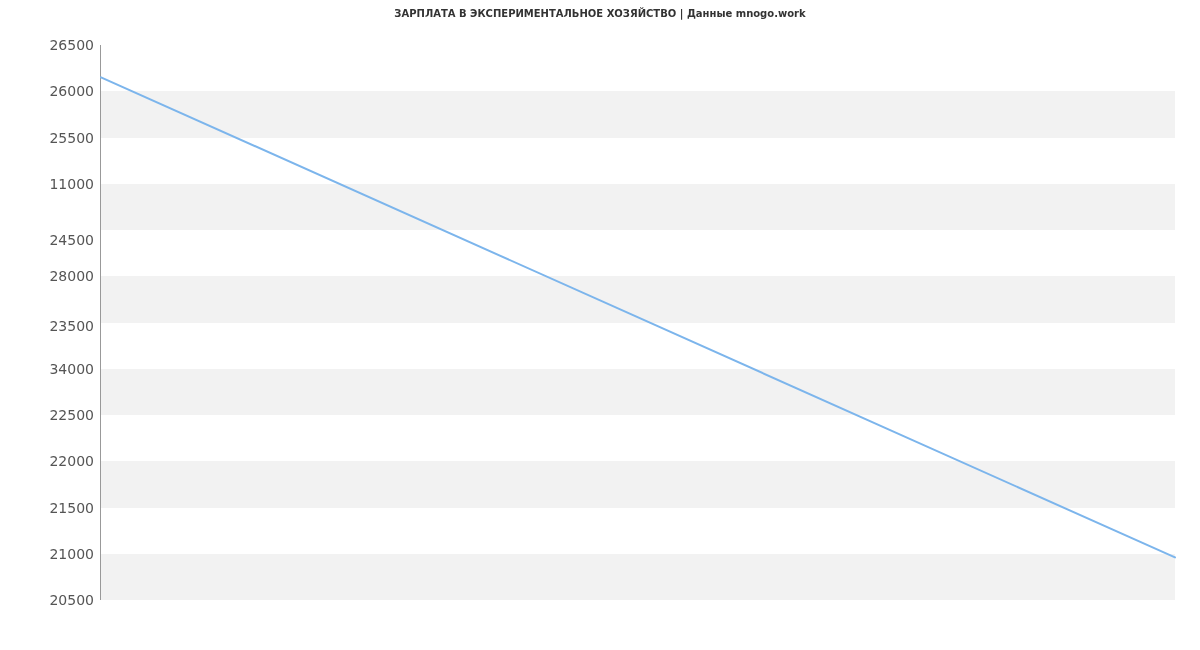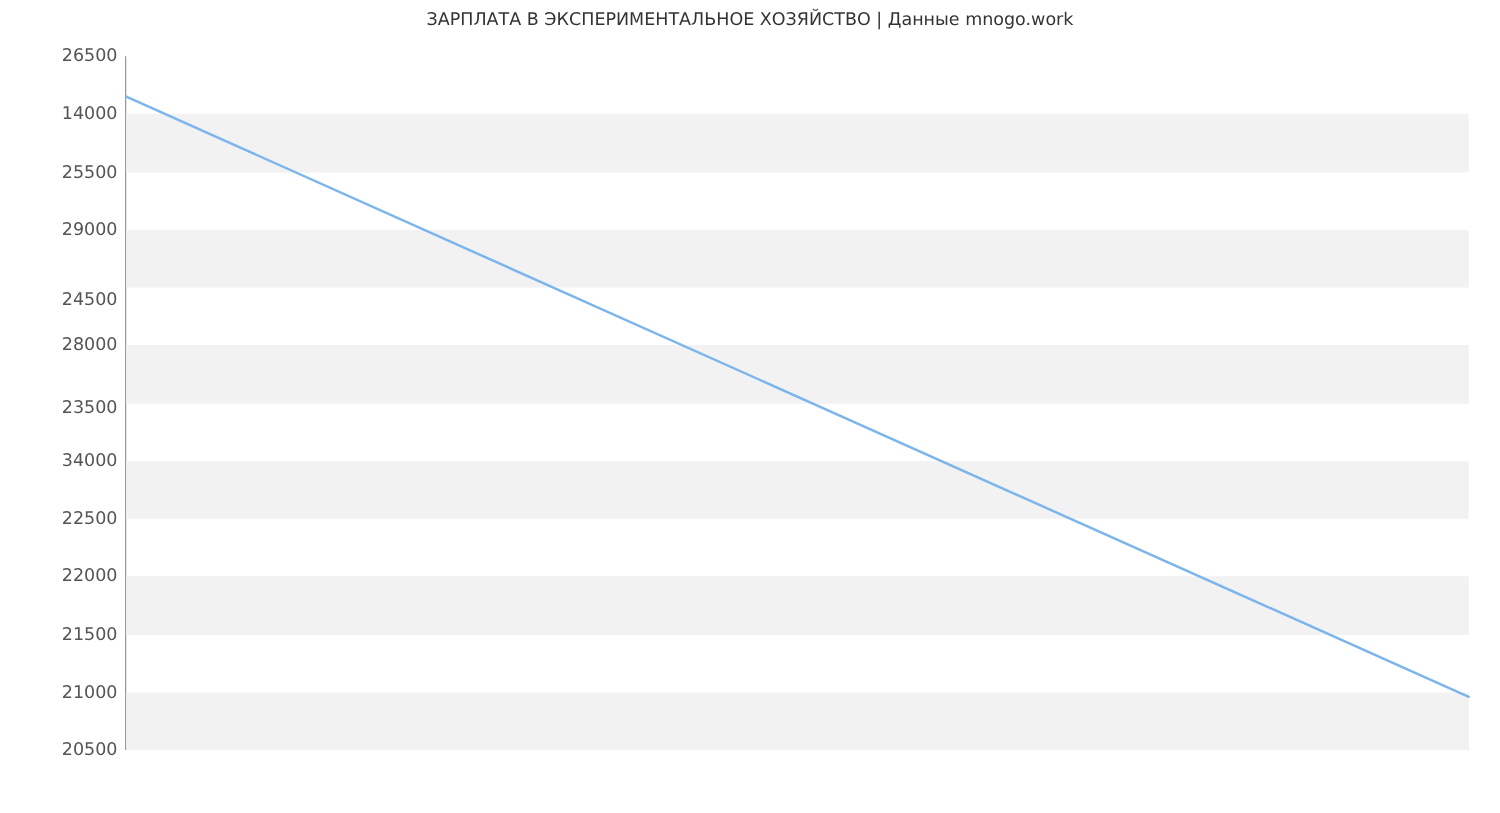--- a/index.html
+++ b/index.html
@@ -15,22 +15,22 @@
     position: relative;
     width: 1200px;
     height: 650px;
   }
   .title {
     position: absolute;
     top: 8px;
     left: 0;
     width: 100%;
     text-align: center;
-    font-size: 14px;
-    font-weight: 400;
+    font-size: 10px;
+    font-weight: 700;
     color: #333333;
   }
   .plot-area {
     position: absolute;
     left: 100px;
     top: 45px;
     width: 1075px;
     height: 555px;
     border-left: 1px solid #999;
     border-bottom: 1px solid #999;
@@ -107,18 +107,18 @@
   <div class="y-ticks" id="y-ticks">
       <div class="y-tick" style="top: 555px;">20500</div>
       <div class="y-tick" style="top: 508.75px;">21000</div>
       <div class="y-tick" style="top: 462.5px;">21500</div>
       <div class="y-tick" style="top: 416.25px;">22000</div>
       <div class="y-tick" style="top: 370px;">22500</div>
       <div class="y-tick" style="top: 323.75px;">34000</div>
       <div class="y-tick" style="top: 281px;">23500</div>
       <div class="y-tick" style="top: 231.25px;">28000</div>
       <div class="y-tick" style="top: 185px; margin-top: 10px;">24500</div>
-      <div class="y-tick" style="top: 138.75px;">29000</div>
+      <div class="y-tick" style="top: 138.75px;">11000</div>
       <div class="y-tick" style="top: 92.5px; margin-left: 10px;">25500</div>
-      <div class="y-tick" style="top: 46.25px;">14000</div>
+      <div class="y-tick" style="top: 46.25px;">26000</div>
       <div class="y-tick" style="top: 0px;">26500</div>
     </div>
 </div>
 
 </body></html>

